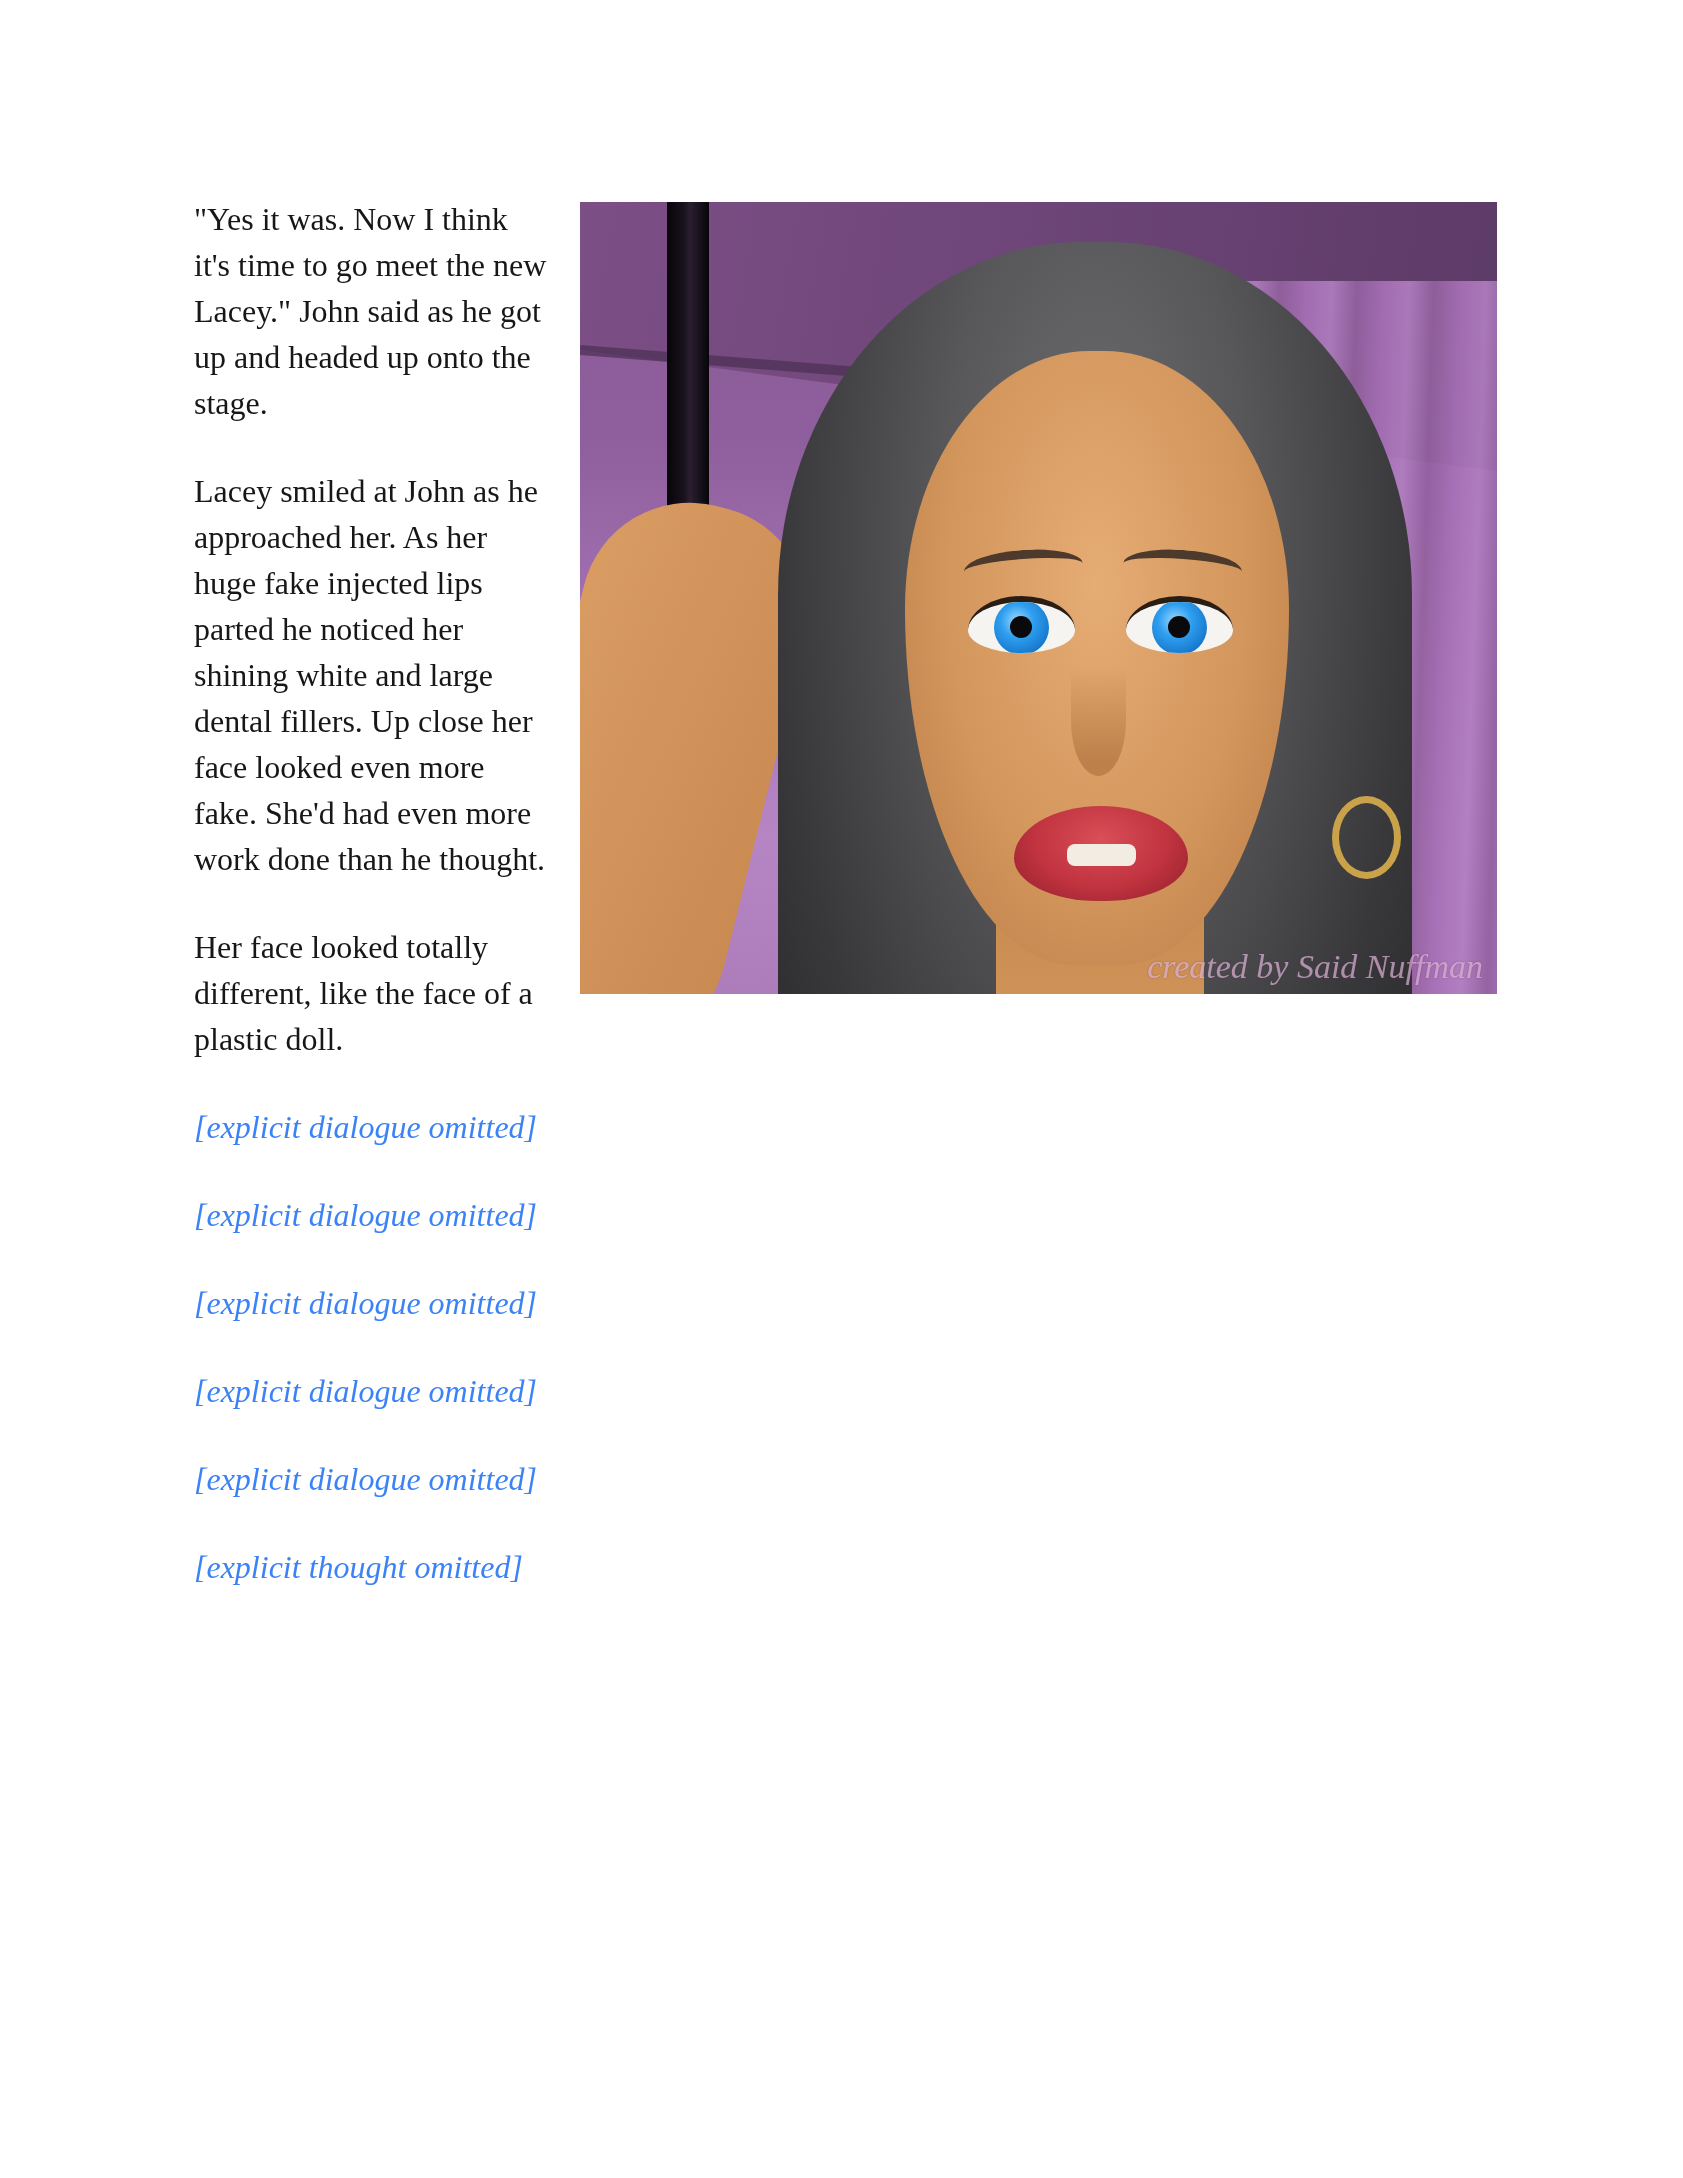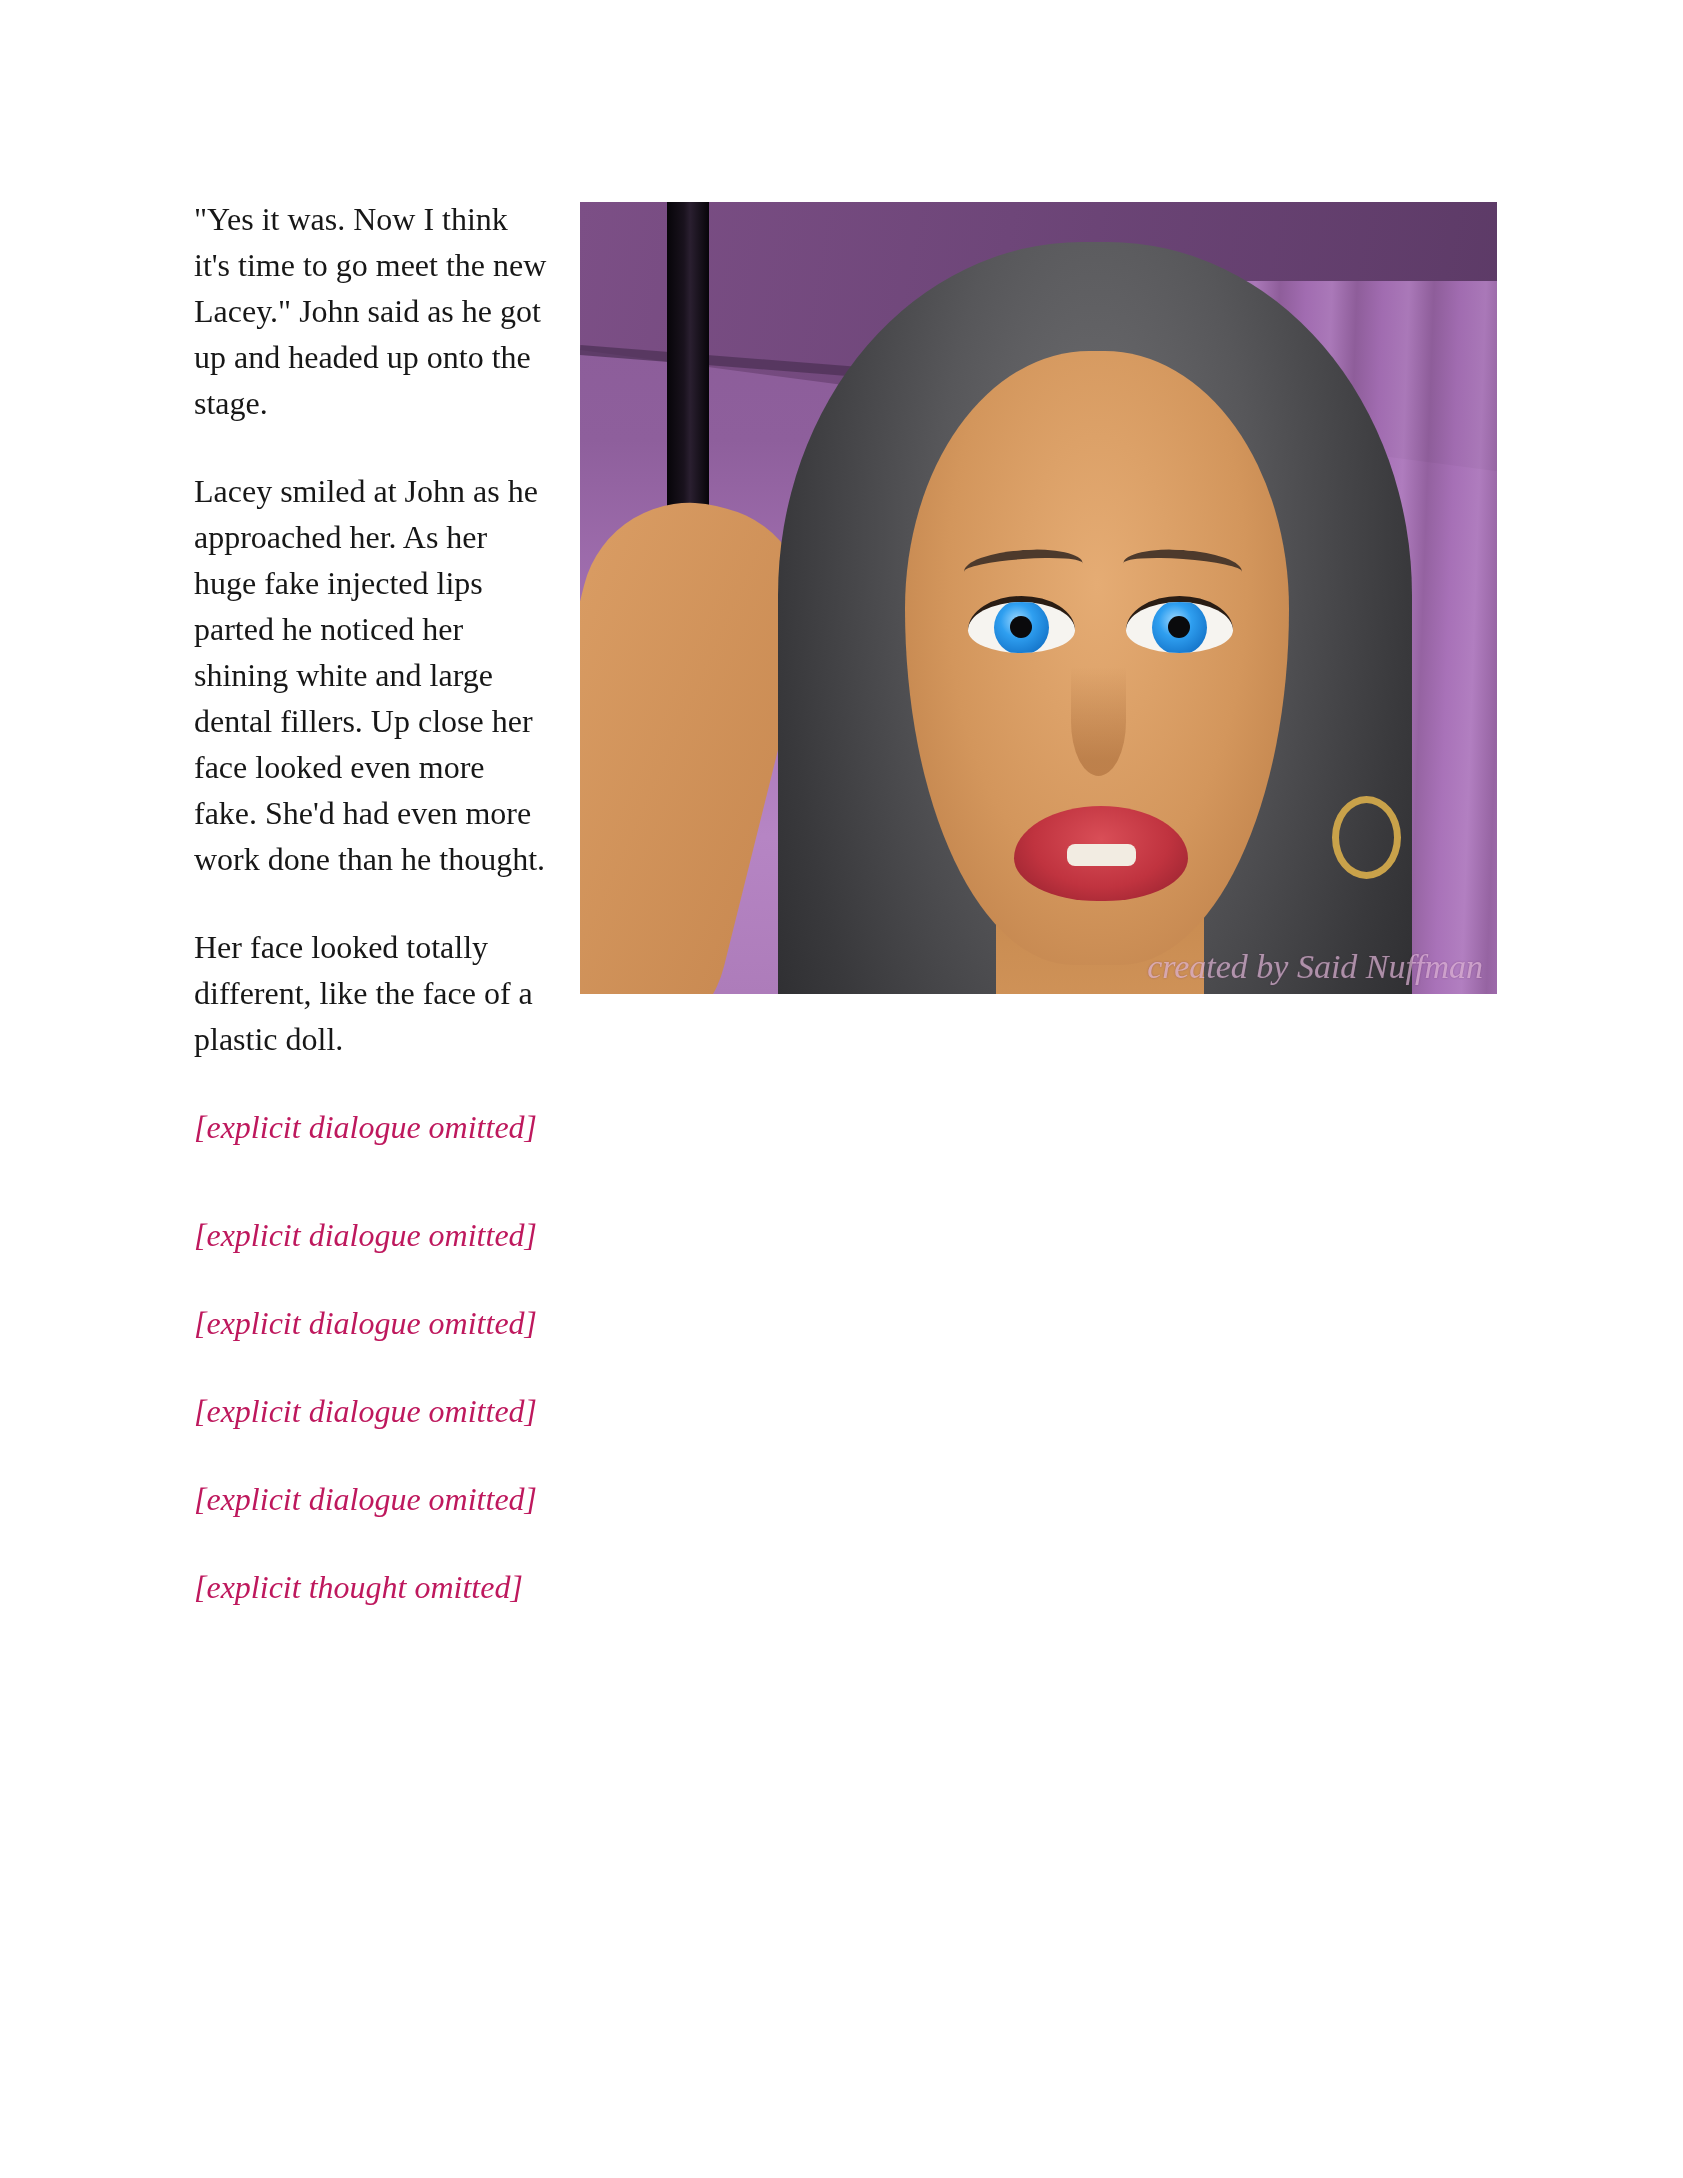--- a/index.html
+++ b/index.html
@@ -20,23 +20,22 @@
     top: 196px;
     width: 1303px;
   }
   .para {
     font-size: 32px;
     line-height: 46px;
     color: #171717;
     margin: 0 0 42px 0;
   }
   .para.redacted {
-    color: #be185d;
+    color: #3b82f6;
     font-style: italic;
-    margin-top: 20px;
   }
   .clear { clear: both; height: 0; }
 
   
   .figure {
     float: right;
     width: 917px;
     height: 792px;
     margin: 6px 0 55px 32px;
     position: relative;

